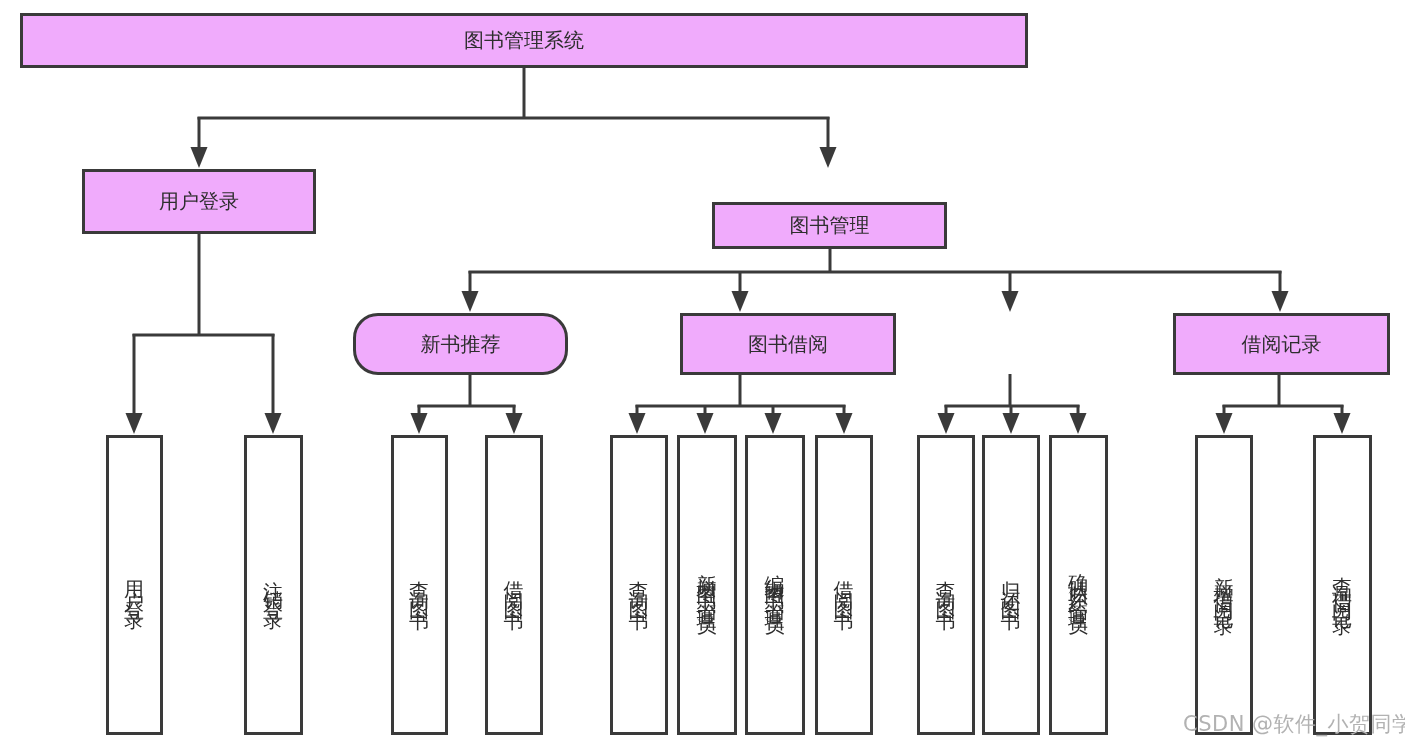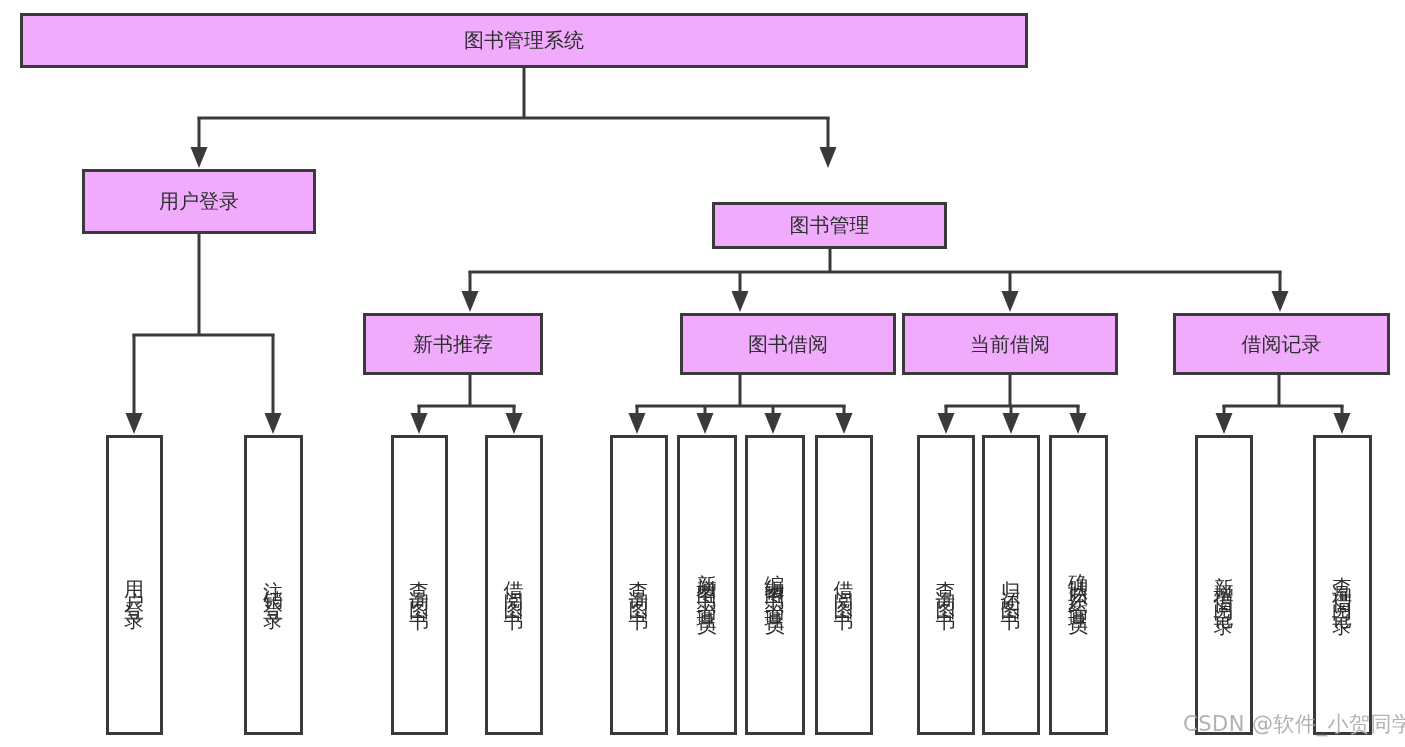--- a/index.html
+++ b/index.html
@@ -114,23 +114,22 @@
       <polygon points="1215.5,413 1232.5,413 1224,434"></polygon>
       <polygon points="1333.5,413 1350.5,413 1342,434"></polygon>
     </g>
   </svg>
 
   <div class="node" style="left:20px;top:13px;width:1008px;height:55px;">图书管理系统</div>
 
   <div class="node" style="left:82px;top:169px;width:234px;height:65px;">用户登录</div>
   <div class="node" style="left:712px;top:169px;width:235px;height:47px;margin-top:33px;">图书管理</div>
 
-  <div class="node" style="left:363px;top:313px;width:180px;height:62px;">新书推荐</div>
+  <div class="node" style="left:353px;top:313px;width:215px;height:62px;border-radius:25px;">新书推荐</div>
   <div class="node" style="left:632px;top:313px;width:216px;height:62px;margin-left:48px;">图书借阅</div>
-  <div class="node" style="left:902px;top:313px;width:216px;height:62px;">当前借阅</div>
   <div class="node" style="left:1173px;top:313px;width:217px;height:62px;">借阅记录</div>
 
   <div class="vnode" style="left:106px;top:435px;width:57px;height:300px;">用户登录</div>
   <div class="vnode" style="left:244px;top:435px;width:59px;height:300px;">注销登录</div>
 
   <div class="vnode" style="left:391px;top:435px;width:57px;height:300px;">查询图书</div>
   <div class="vnode" style="left:485px;top:435px;width:58px;height:300px;">借阅图书</div>
 
   <div class="vnode" style="left:610px;top:435px;width:58px;height:300px;">查询图书</div>
   <div class="vnode" style="left:677px;top:435px;width:60px;height:300px;letter-spacing:6px;">新增图书（管理员）</div>

